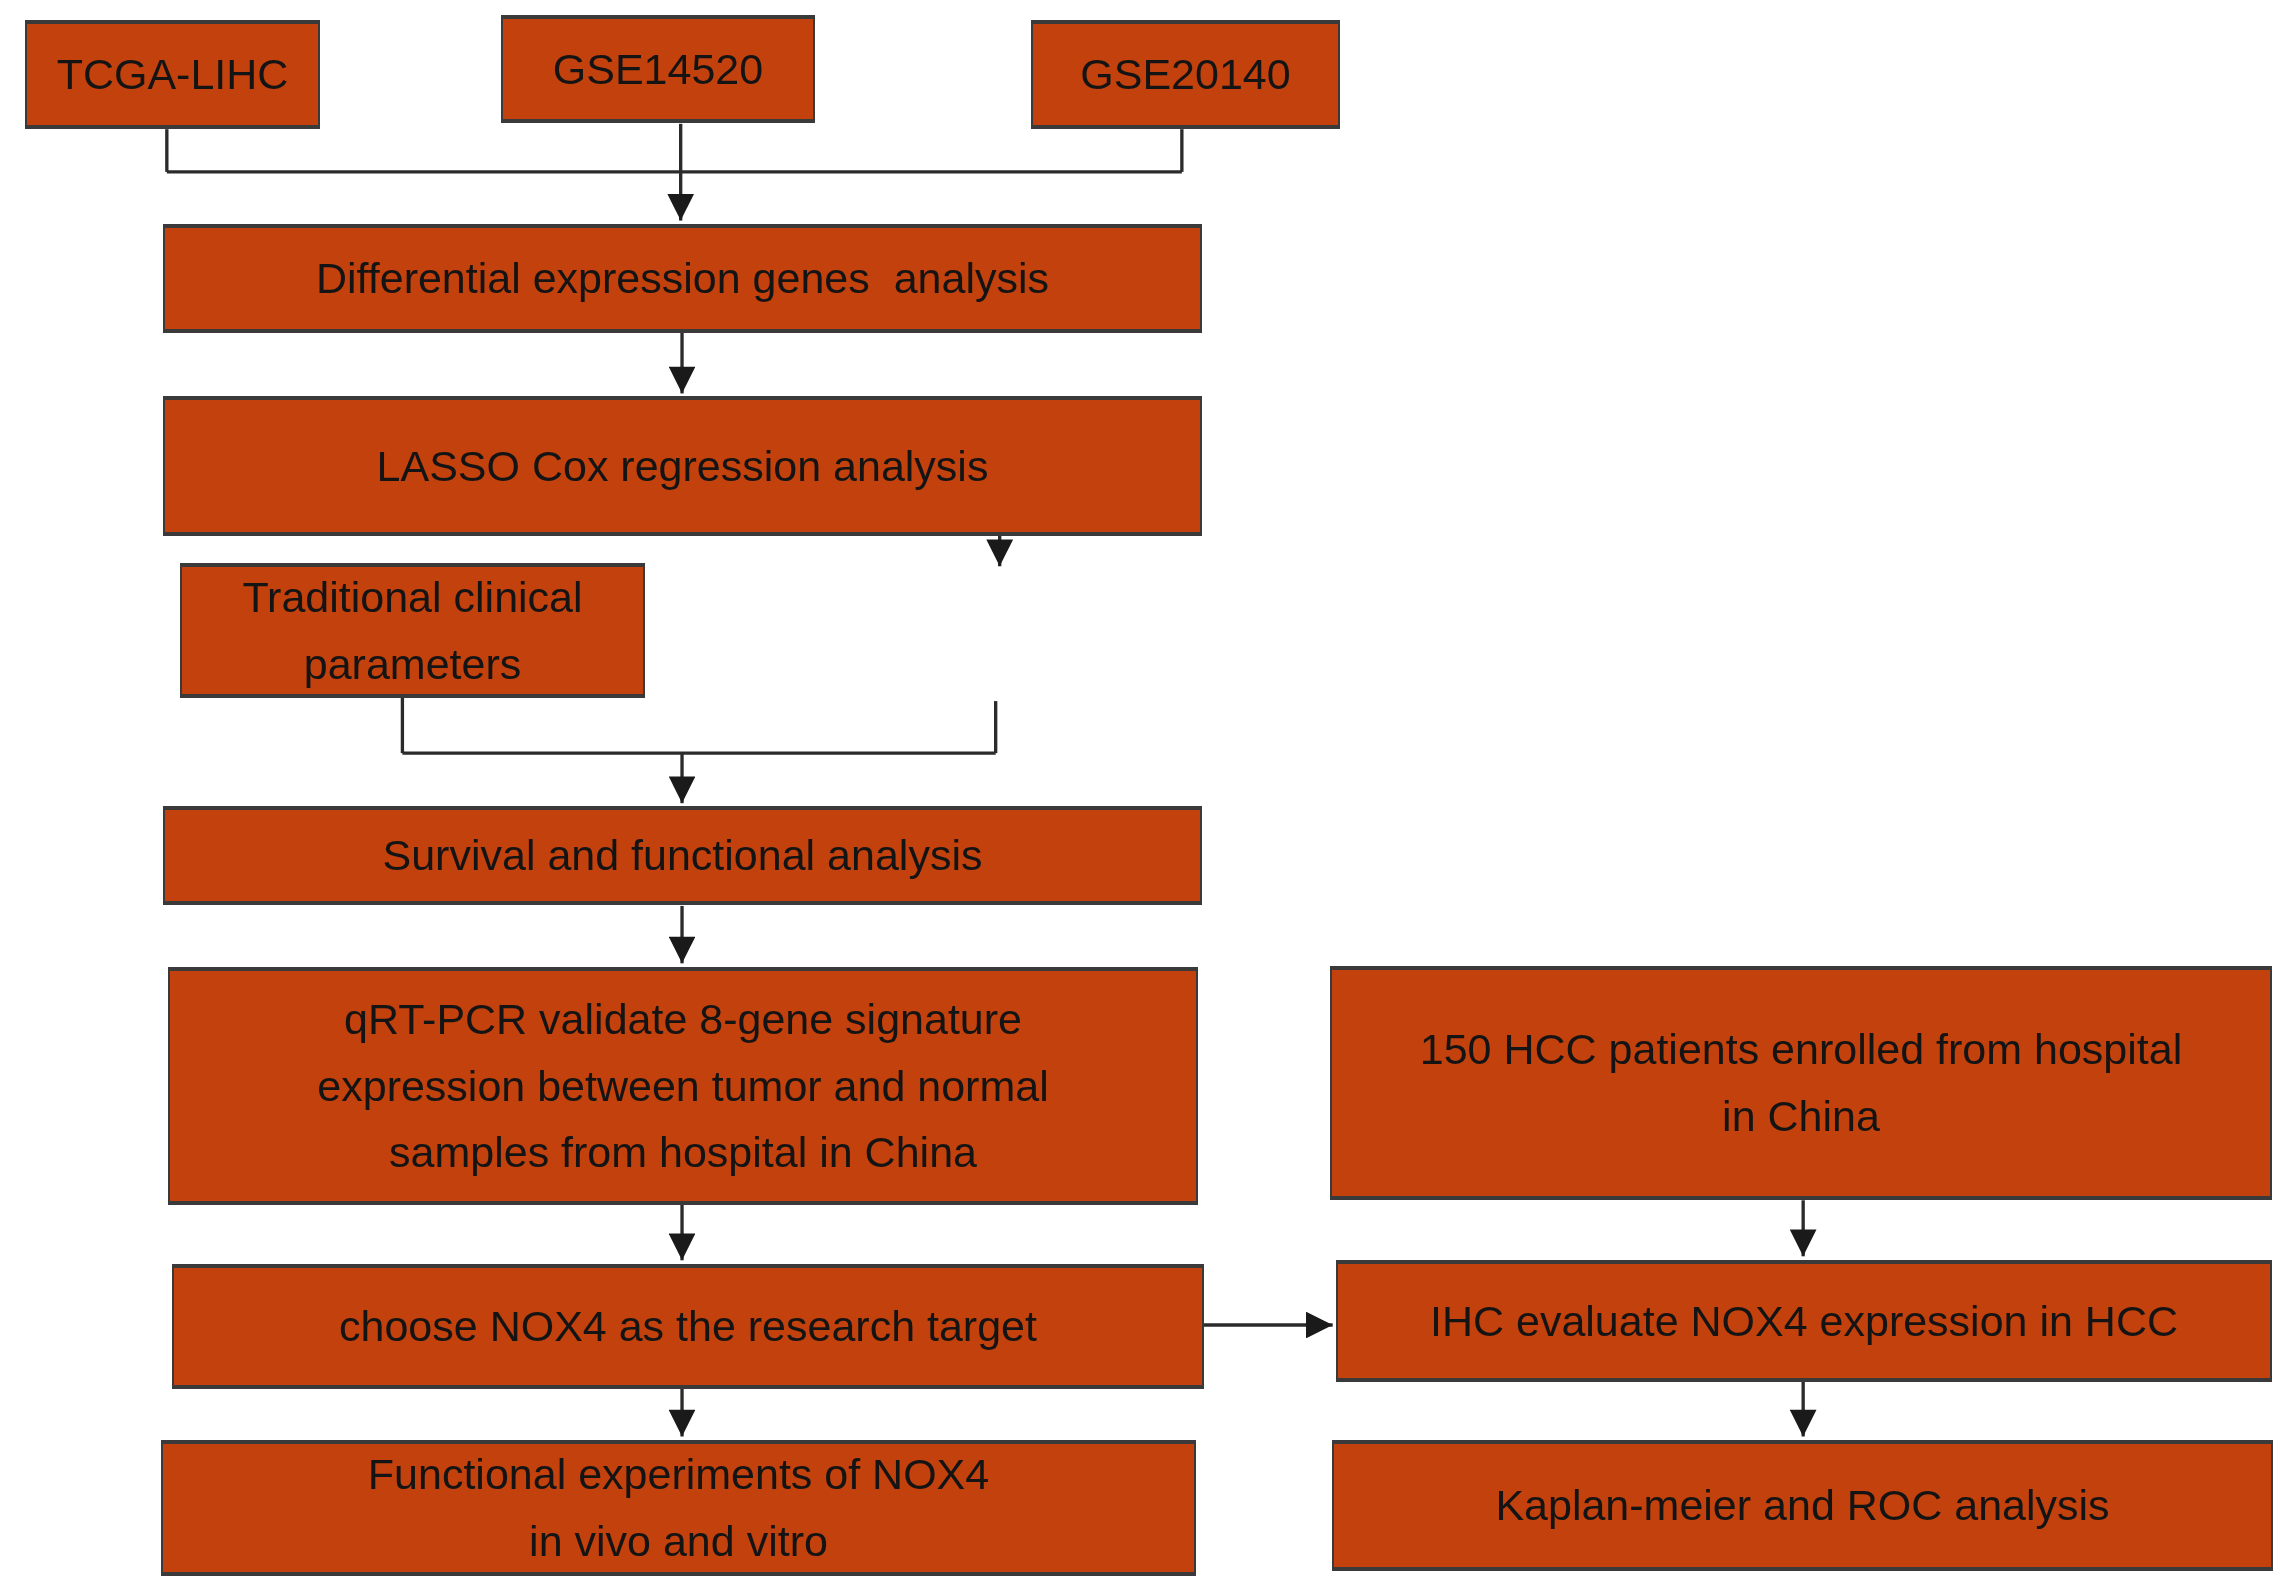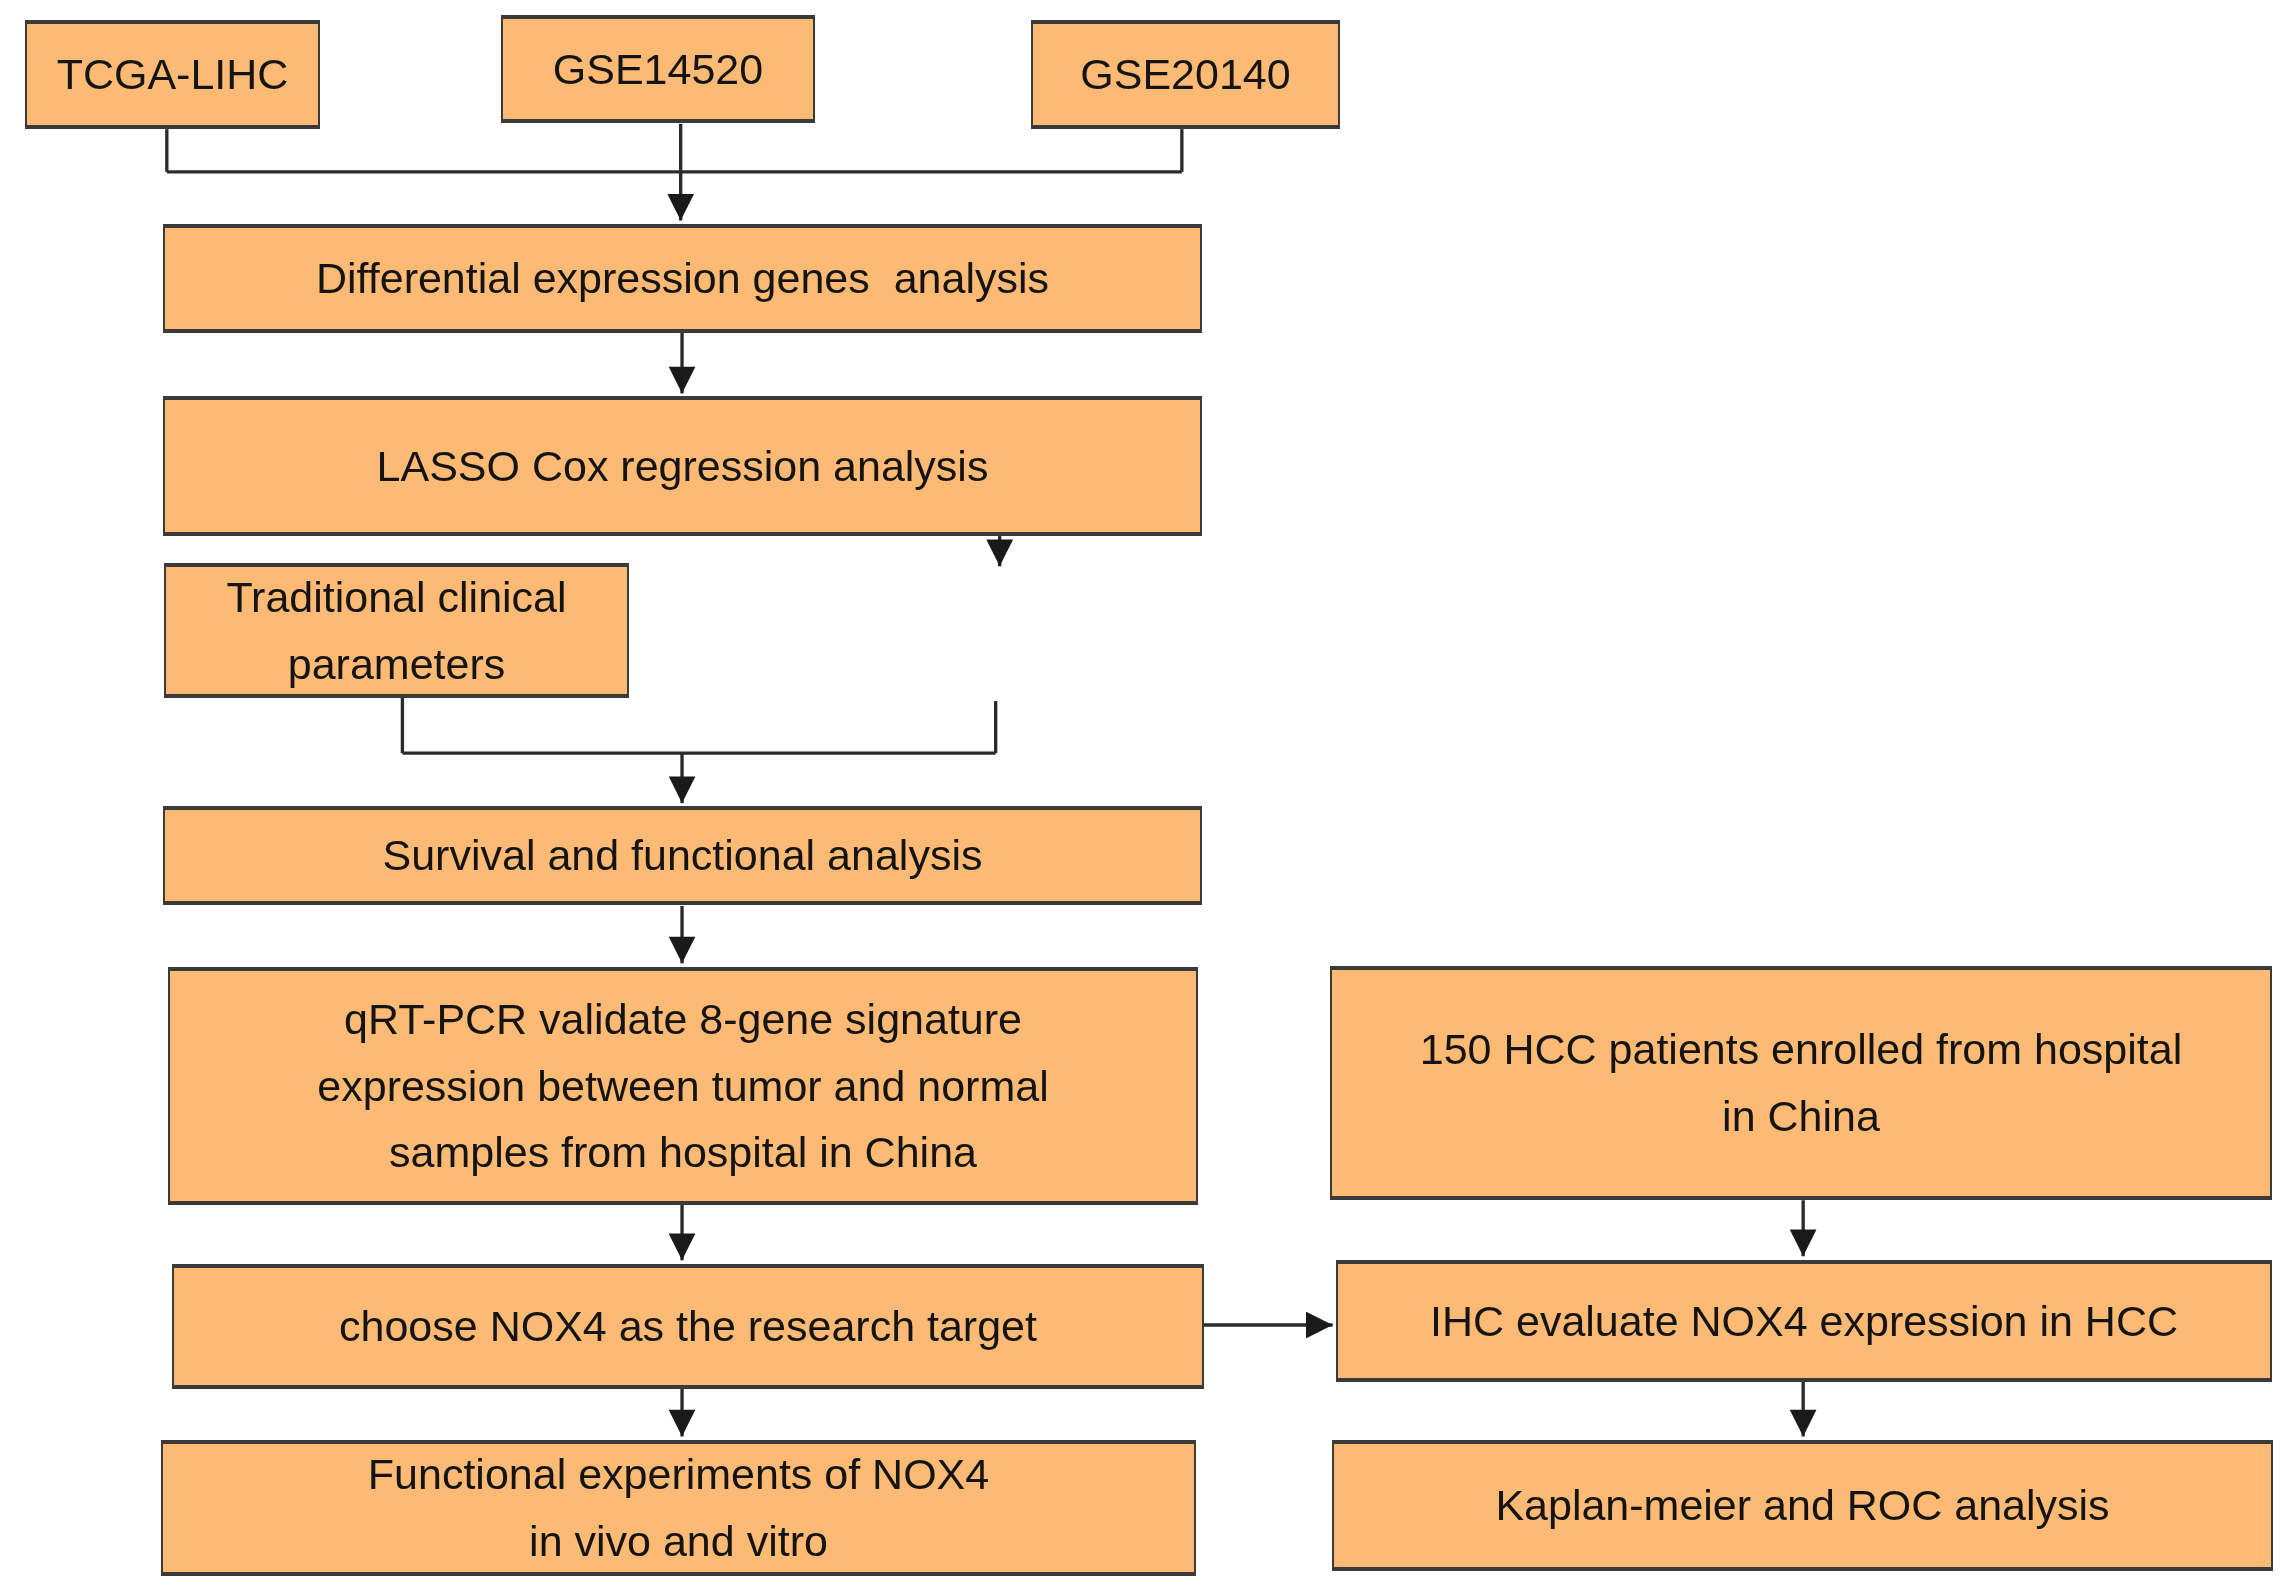--- a/index.html
+++ b/index.html
@@ -25,21 +25,21 @@
   .strokes path {
     stroke-width: 5;
     fill: none;
   }
   .box {
     position: absolute;
     box-sizing: border-box;
     border: 2.7px solid #3a3a3a;
     border-top-width: 4px;
     border-bottom-width: 4px;
-    background: #fdba74;
+    background: #c2410c;
     display: flex;
     flex-direction: column;
     align-items: center;
     justify-content: center;
     text-align: center;
     color: #141414;
     font-size: 43px;
   }
   .box .line {
     line-height: 1.55;
@@ -90,21 +90,21 @@
   </div>
 
   <div class="box" style="left:163px;top:224px;width:1039px;height:109px">
     <div class="line">Differential expression genes  analysis</div>
   </div>
 
   <div class="box" style="left:163px;top:396px;width:1039px;height:140px">
     <div class="line">LASSO Cox regression analysis</div>
   </div>
 
-  <div class="box" style="left:164px;top:563px;width:465px;height:135px">
+  <div class="box" style="left:180px;top:563px;width:465px;height:135px">
     <div class="line">Traditional clinical</div>
     <div class="line">parameters</div>
   </div>
 
 
   <div class="box" style="left:163px;top:806px;width:1039px;height:99px">
     <div class="line">Survival and functional analysis</div>
   </div>
 
   <div class="box" style="left:168px;top:967px;width:1030px;height:238px">

